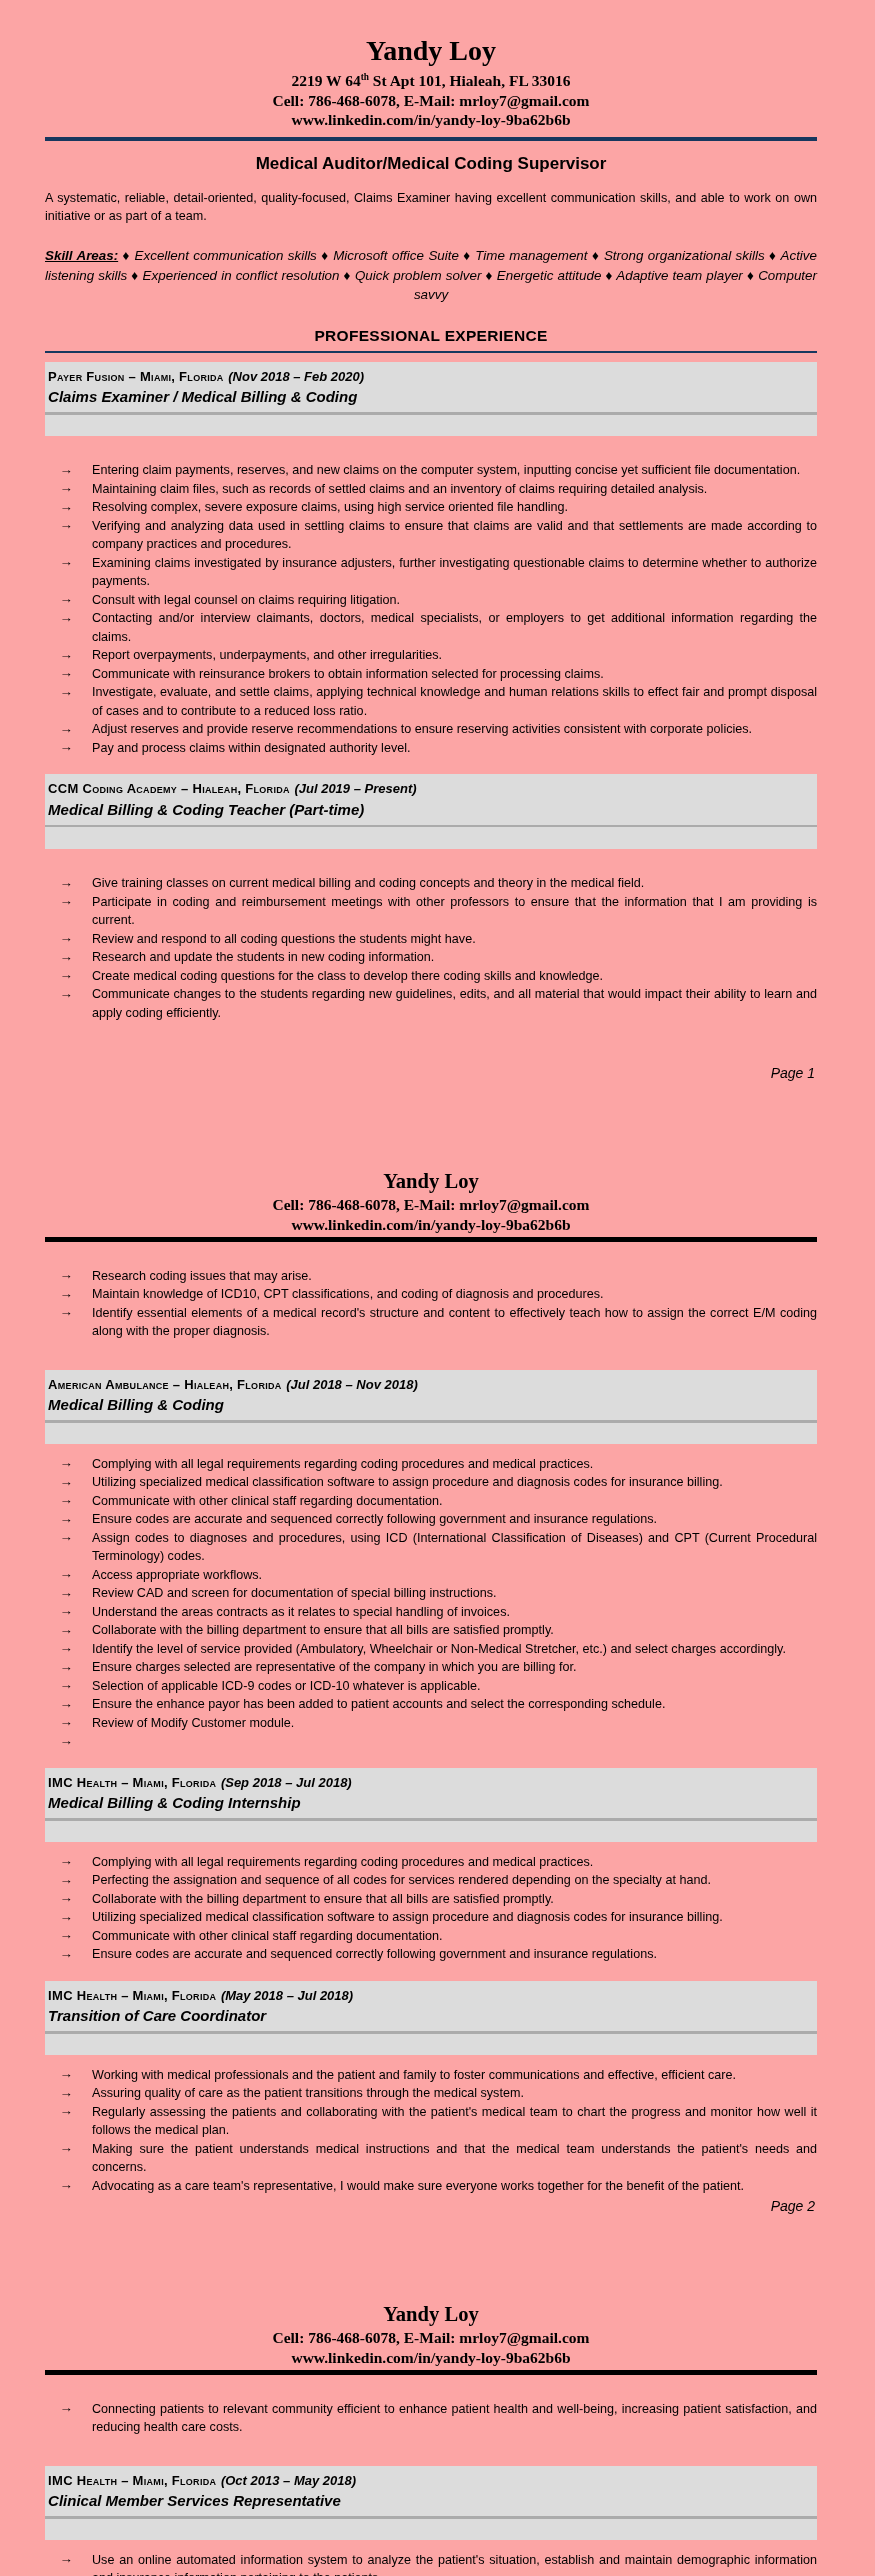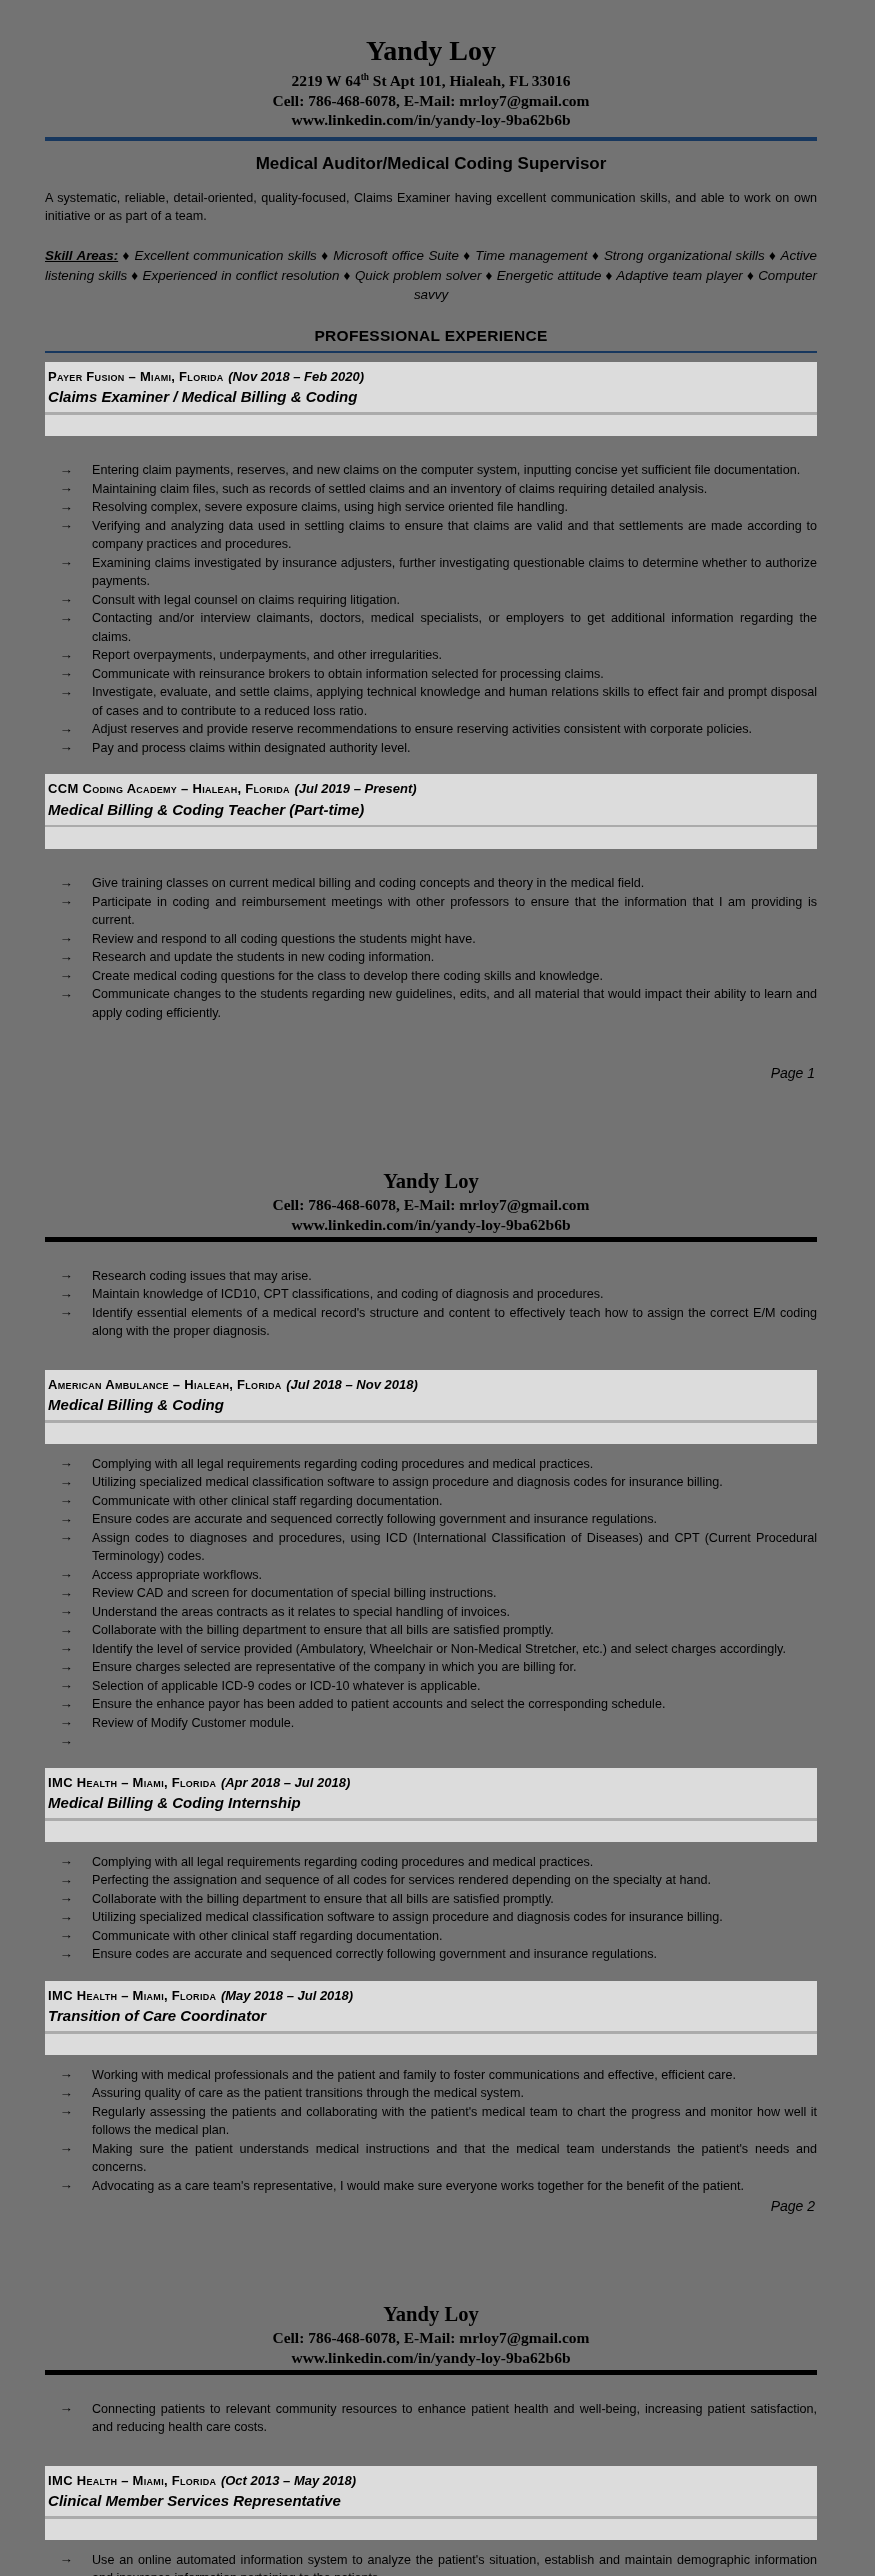--- a/index.html
+++ b/index.html
@@ -1,17 +1,17 @@
 <!DOCTYPE html>
 <html style="font-size:8.2px"><head>
 <meta charset="utf-8">
 <style>
   html,body{margin:0;padding:0;background:#ffffff;}
   body{width:876px;height:3400px;font-family:"Liberation Sans",sans-serif;color:#000;}
-  .page{position:relative;height:1133px;box-sizing:border-box;padding:31px 59px 0 45px;overflow:hidden;background:#737373;}
+  .page{position:relative;height:1133px;box-sizing:border-box;padding:31px 59px 0 45px;overflow:hidden;background:#fca5a5;}
   .page.first{padding-top:36px;}
 
   
   .name-lg{font-family:"Liberation Serif",serif;font-weight:bold;font-size:28px;line-height:30px;text-align:center;margin:0 0 2.1px 0;}
   .name-sm{font-family:"Liberation Serif",serif;font-weight:bold;font-size:20.6px;line-height:25px;text-align:center;margin:5.2px 0 1px 0;}
   .hdr-line{font-family:"Liberation Serif",serif;font-weight:bold;font-size:15.5px;line-height:19.6px;text-align:center;}
   .hdr-line sup{font-size:9.3px;}
 
   .rule-navy{background:#17375E;}
   .rule-navy.thick{height:3.6px;margin-top:7.2px;}
@@ -131,21 +131,21 @@
       <li class="bullet"><span class="arrow">→</span><span>Collaborate with the billing department to ensure that all bills are satisfied promptly.</span></li>
       <li class="bullet"><span class="arrow">→</span><span>Identify the level of service provided (Ambulatory, Wheelchair or Non-Medical Stretcher, etc.) and select charges accordingly.</span></li>
       <li class="bullet"><span class="arrow">→</span><span>Ensure charges selected are representative of the company in which you are billing for.</span></li>
       <li class="bullet"><span class="arrow">→</span><span>Selection of applicable ICD-9 codes or ICD-10 whatever is applicable.</span></li>
       <li class="bullet"><span class="arrow">→</span><span>Ensure the enhance payor has been added to patient accounts and select the corresponding schedule.</span></li>
       <li class="bullet"><span class="arrow">→</span><span>Review of Modify Customer module.</span></li>
       <li class="bullet"><span class="arrow">→</span><span></span></li>
     </ul>
 
   <div class="job-band">
-    <div class="job-line1"><span class="company">IMC Health – Miami, Florida</span><span class="dates">(Apr 2018 – Jul 2018)</span></div>
+    <div class="job-line1"><span class="company">IMC Health – Miami, Florida</span><span class="dates">(Sep 2018 – Jul 2018)</span></div>
     <div class="job-line2">Medical Billing &amp; Coding Internship</div>
     <div class="job-divider"></div>
     <div class="job-space"></div>
   </div>
   <ul class="bullets tight">
       <li class="bullet"><span class="arrow">→</span><span>Complying with all legal requirements regarding coding procedures and medical practices.</span></li>
       <li class="bullet"><span class="arrow">→</span><span>Perfecting the assignation and sequence of all codes for services rendered depending on the specialty at hand.</span></li>
       <li class="bullet"><span class="arrow">→</span><span>Collaborate with the billing department to ensure that all bills are satisfied promptly.</span></li>
       <li class="bullet"><span class="arrow">→</span><span>Utilizing specialized medical classification software to assign procedure and diagnosis codes for insurance billing.</span></li>
       <li class="bullet"><span class="arrow">→</span><span>Communicate with other clinical staff regarding documentation.</span></li>
@@ -171,21 +171,21 @@
 
 <div class="page">
   <div>
     <h2 class="name-sm">Yandy Loy</h2>
     <div class="hdr-line">Cell: 786-468-6078, E-Mail: mrloy7@gmail.com</div>
     <div class="hdr-line">www.linkedin.com/in/yandy-loy-9ba62b6b</div>
   </div>
   <div class="rule-black"></div>
 
   <ul class="bullets">
-      <li class="bullet"><span class="arrow">→</span><span>Connecting patients to relevant community resources to enhance patient health and well-being, increasing patient satisfaction, and reducing health care costs.</span></li>
+      <li class="bullet"><span class="arrow">→</span><span>Connecting patients to relevant community efficient to enhance patient health and well-being, increasing patient satisfaction, and reducing health care costs.</span></li>
     </ul>
 
   <div class="job-band after-gap">
     <div class="job-line1"><span class="company">IMC Health – Miami, Florida</span><span class="dates">(Oct 2013 – May 2018)</span></div>
     <div class="job-line2">Clinical Member Services Representative</div>
     <div class="job-divider"></div>
     <div class="job-space"></div>
   </div>
   <ul class="bullets tight">
       <li class="bullet"><span class="arrow">→</span><span>Use an online automated information system to analyze the patient's situation, establish and maintain demographic information and insurance information pertaining to the patients.</span></li>

